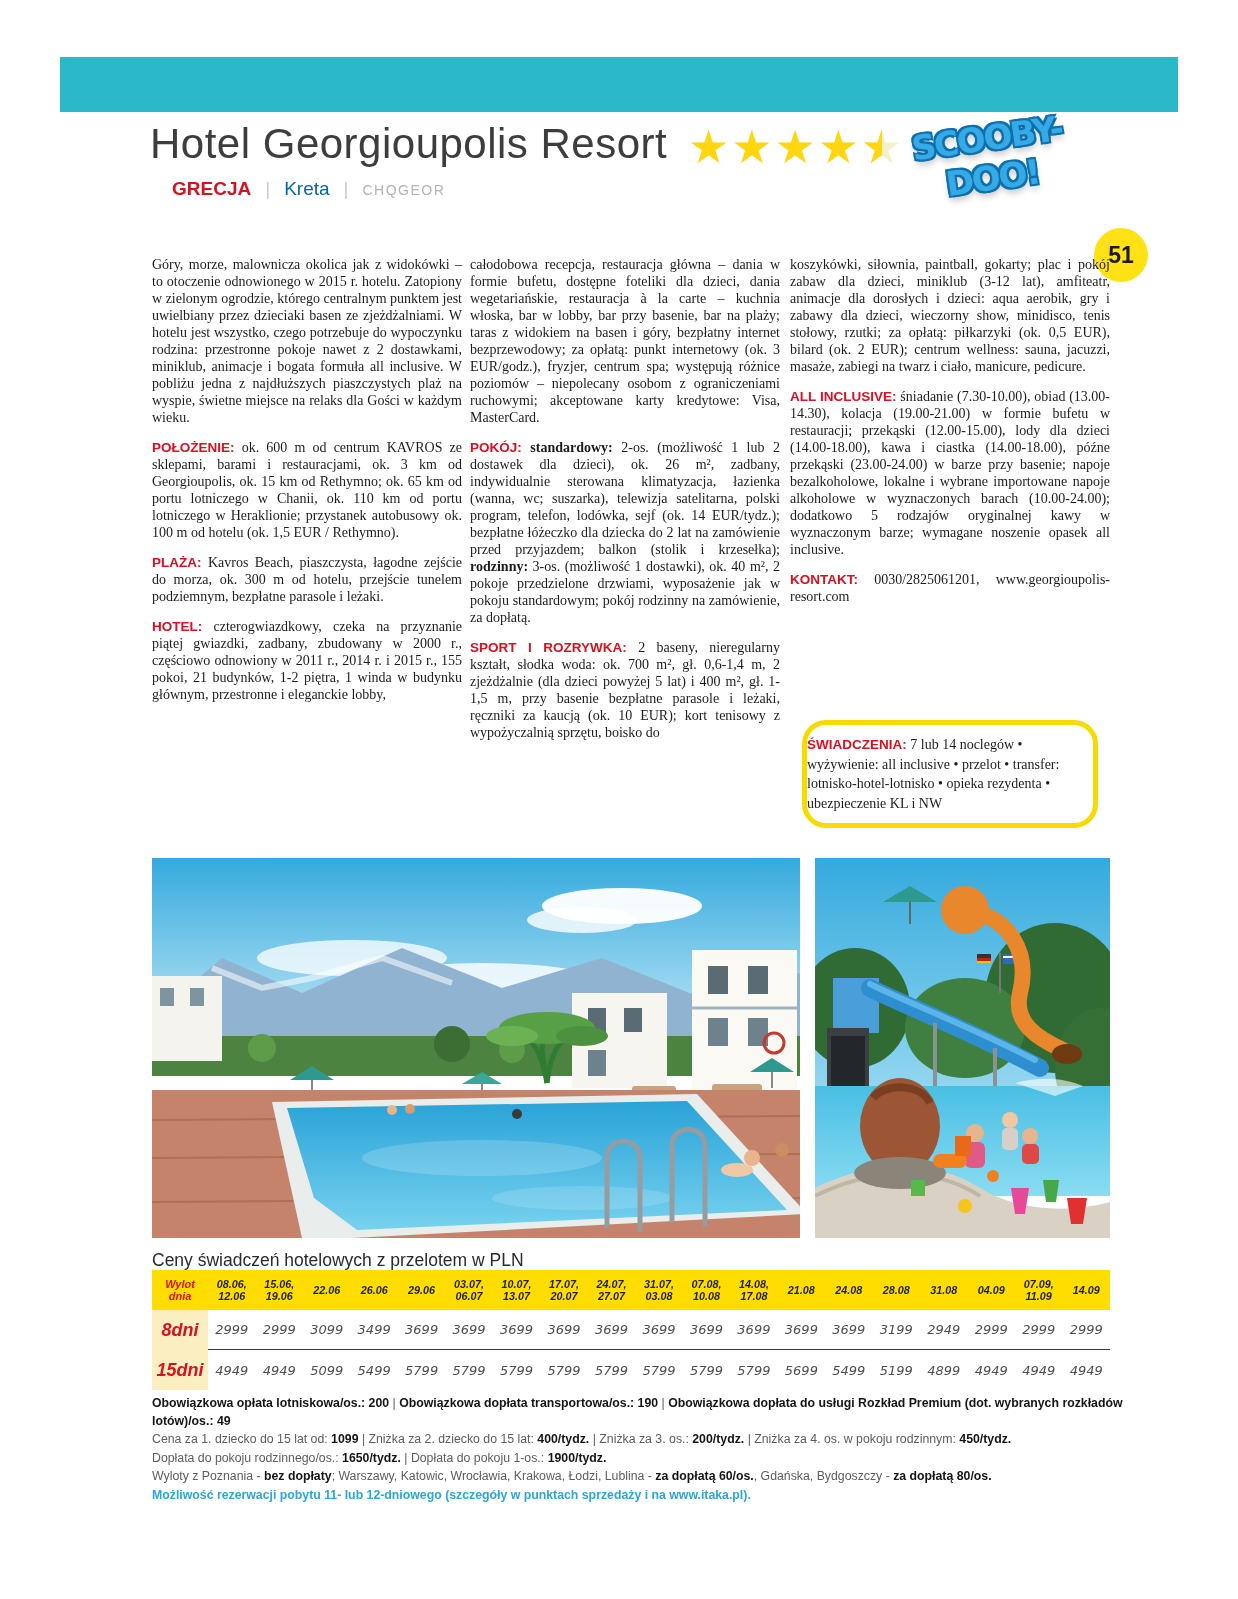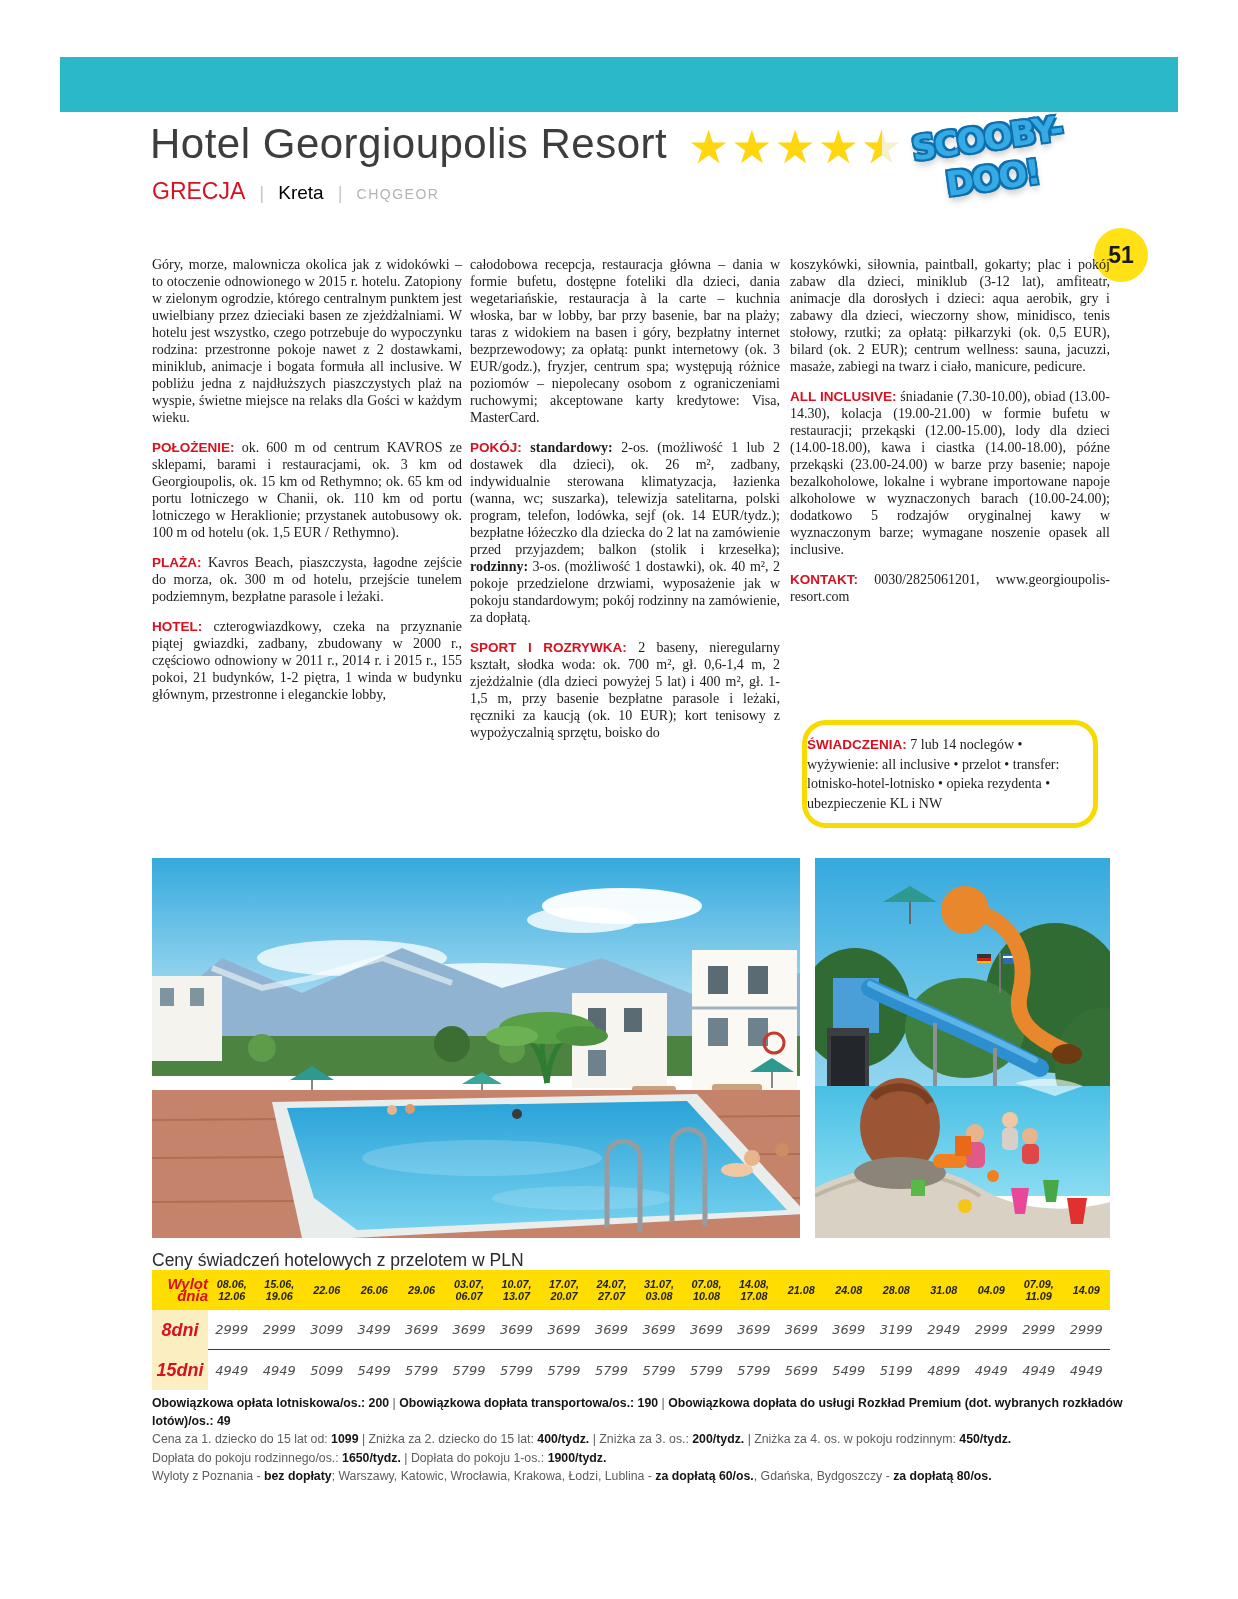--- a/index.html
+++ b/index.html
@@ -9,43 +9,43 @@
   .page-title{position:absolute;left:150px;top:120px;font-size:42px;color:#3d3d3d;letter-spacing:.5px;}
   .stars{position:absolute;left:688px;top:124px;display:flex;gap:2px;}
   .star{font-size:46px;line-height:1;color:#ffd60f;font-family:"DejaVu Sans",sans-serif;}
   .half-base{color:#f6f0cb;position:relative;display:inline-block;}
   .half-fill{position:absolute;left:0;top:0;width:52%;overflow:hidden;color:#ffd60f;}
   .logo{position:absolute;left:882px;top:118px;width:215px;text-align:center;
         font-family:"DejaVu Sans",sans-serif;font-weight:bold;font-size:34px;letter-spacing:-2px;
         color:#35aae4;transform:rotate(-8deg);
         text-shadow:-2px -2px 0 #0e6fae,2px -2px 0 #0e6fae,-2px 2px 0 #0e6fae,2px 2px 0 #0e6fae,0 5px 7px rgba(0,0,0,.28);}
   .subtitle{position:absolute;left:152px;top:178px;display:flex;align-items:baseline;gap:14px;}
-  .country{color:#d8101f;font-weight:normal;font-size:23px;}
+  .country{color:#d8101f;font-weight:bold;font-size:19px;margin-left:20px;}
   .subsep{color:#c9c9c9;font-size:19px;font-weight:300;}
-  .region{color:#000000;font-size:19px;}
+  .region{color:#0369a1;font-size:19px;}
   .code{color:#b3b3b3;font-size:14px;letter-spacing:1.5px;}
   .badge{position:absolute;left:1094px;top:228px;width:54px;height:54px;border-radius:50%;background:#ffe115;
          display:flex;align-items:center;justify-content:center;font-weight:bold;font-size:23px;color:#1a1a1a;}
   .col{position:absolute;top:256px;width:310px;font-family:"Liberation Serif",serif;font-size:14px;
        line-height:17px;color:#1c1c1c;text-align:justify;}
   .col1{left:152px;} .col2{left:470px;} .col3{left:790px;width:320px;}
   .para{margin:0 0 13px 0;}
   .sec-label{color:#d8101f;font-weight:bold;font-family:"Liberation Sans",sans-serif;font-size:13.5px;margin-top:26px;}
   .bold{font-weight:bold;}
   .services{position:absolute;left:802px;top:720px;width:286px;border:5px solid #f7da00;border-radius:24px;
             padding:10px 0;background:#fff;font-family:"Liberation Serif",serif;font-size:14px;
             line-height:19.5px;color:#1c1c1c;}
   .photo{position:absolute;top:858px;height:380px;}
   .photo-left{left:152px;width:648px;}
   .photo-right{left:815px;width:295px;}
   .photo svg{display:block;width:100%;height:100%;}
   .table-title{position:absolute;left:152px;top:1250px;font-size:17.5px;color:#2b2b2b;}
   .ptable{position:absolute;left:152px;top:1270px;width:958px;font-family:"Liberation Sans",sans-serif;}
   .hrow{display:flex;background:#ffdd00;height:40px;align-items:center;}
-  .corner{width:56px;text-align:right;color:#d8101f;font-weight:bold;font-style:italic;font-size:15px;
+  .corner{width:56px;text-align:center;color:#d8101f;font-weight:bold;font-style:italic;font-size:11px;
           line-height:12px;white-space:pre-line;}
   .dcell{flex:1;text-align:center;font-size:10.8px;font-weight:bold;font-style:italic;color:#1f1f1f;
          white-space:pre-line;line-height:12px;}
   .prow{display:flex;height:40px;}
   .rlabel{width:56px;background:#fbeec0;display:flex;align-items:center;justify-content:center;
           color:#d8101f;font-weight:bold;font-style:italic;font-size:18px;}
   .vals{flex:1;display:flex;align-items:center;}
   .prow.first .vals{border-bottom:1.5px solid #3a3a3a;}
   .vcell{flex:1;text-align:center;font-family:"DejaVu Sans",sans-serif;font-style:italic;
          font-size:13px;color:#4f4f4f;}
@@ -332,15 +332,16 @@
           </div>
         </div>
       </div>
   </div>
 
   <div class="footer" id="footer">
       <div class="fline"><span class="bold">Obowiązkowa opłata lotniskowa/os.: 200</span><span>   |   </span><span class="bold">Obowiązkowa dopłata transportowa/os.: 190</span><span>   |   </span><span class="bold">Obowiązkowa dopłata do usługi Rozkład Premium (dot. wybranych rozkładów lotów)/os.: 49</span></div>
       <div class="fline"><span>Cena za 1. dziecko do 15 lat od: </span><span class="bold">1099</span><span>   |   </span><span>Zniżka za 2. dziecko do 15 lat: </span><span class="bold">400/tydz.</span><span>   |   </span><span>Zniżka za 3. os.: </span><span class="bold">200/tydz.</span><span>   |   </span><span>Zniżka za 4. os. w pokoju rodzinnym: </span><span class="bold">450/tydz.</span></div>
       <div class="fline"><span>Dopłata do pokoju rodzinnego/os.: </span><span class="bold">1650/tydz.</span><span>   |   </span><span>Dopłata do pokoju 1-os.: </span><span class="bold">1900/tydz.</span></div>
       <div class="fline"><span>Wyloty z Poznania - </span><span class="bold">bez dopłaty</span><span>; Warszawy, Katowic, Wrocławia, Krakowa, Łodzi, Lublina - </span><span class="bold">za dopłatą 60/os.</span><span>, Gdańska, Bydgoszczy - </span><span class="bold">za dopłatą 80/os.</span></div>
+      <div class="fline blue"><span class="bold">Możliwość rezerwacji pobytu 11- lub 12-dniowego (szczegóły w punktach sprzedaży i na www.itaka.pl).</span></div>
     </div>
 
 </div>
 
 </body></html>

